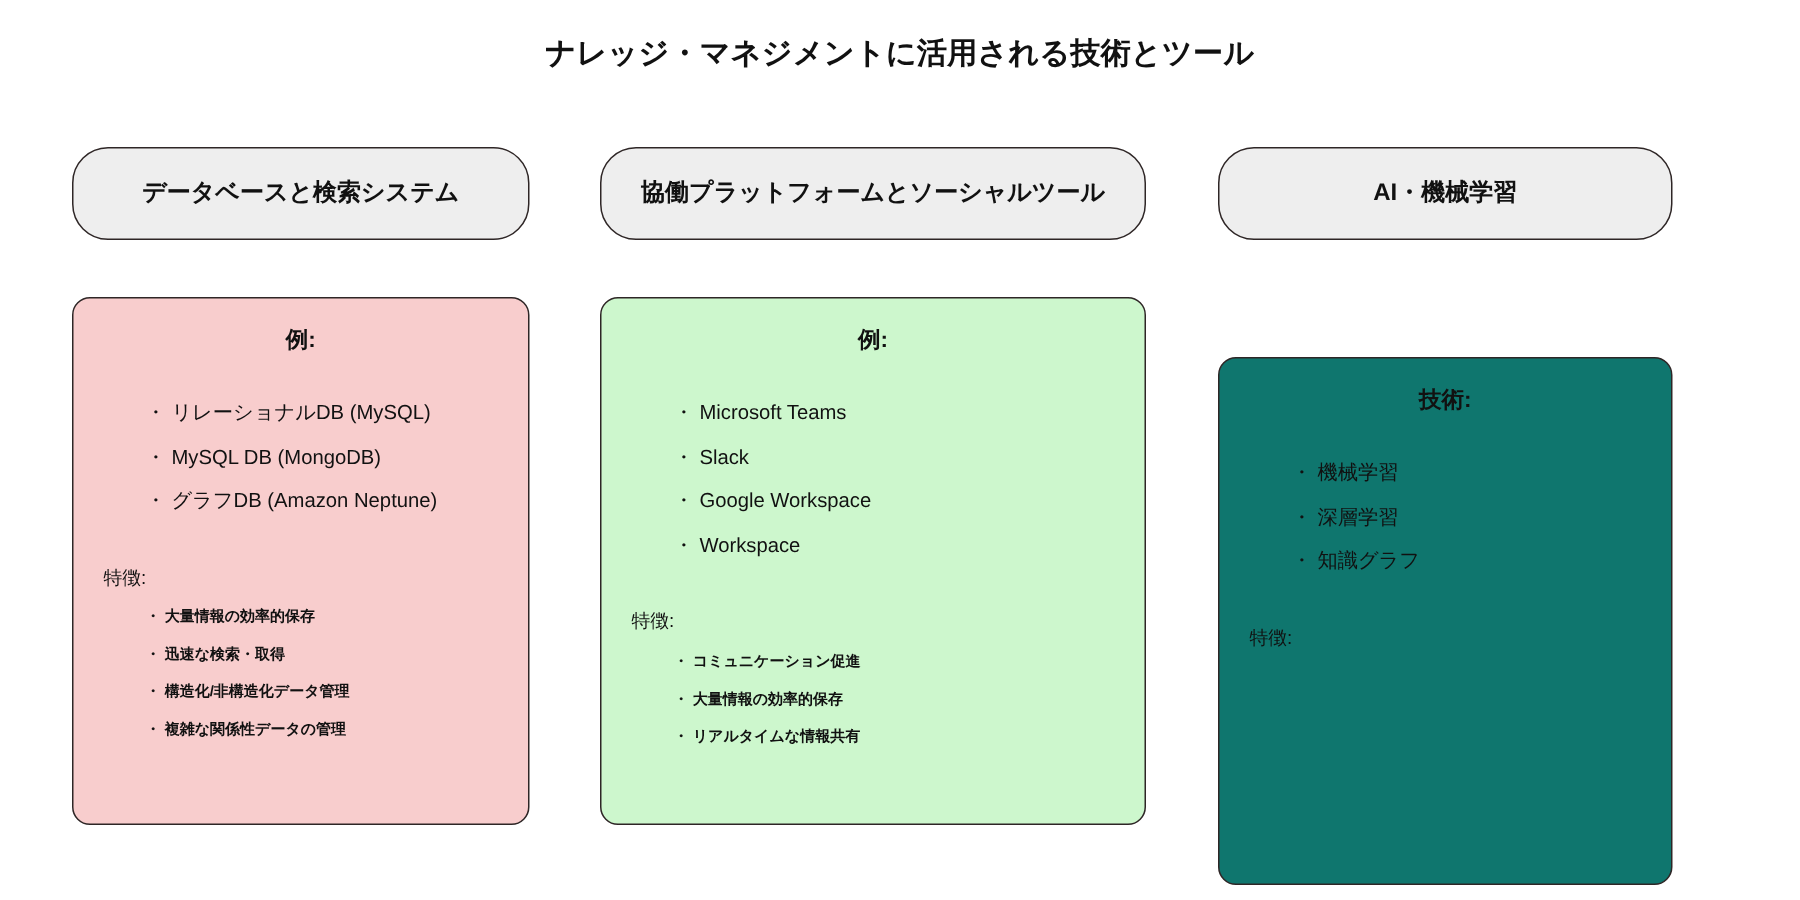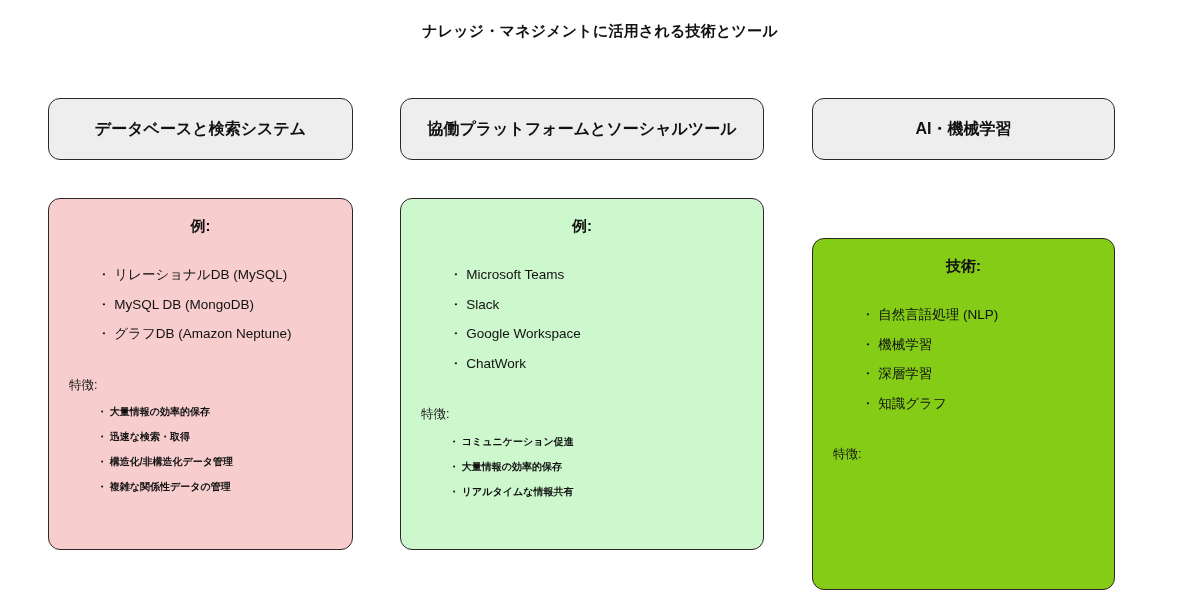--- a/index.html
+++ b/index.html
@@ -15,21 +15,21 @@
     overflow: hidden;
     position: relative;
   }
 
   .page-title {
     position: absolute;
     top: 22px;
     left: 0;
     width: 1200px;
     text-align: center;
-    font-size: 15px;
+    font-size: 20px;
     font-weight: bold;
     letter-spacing: 0.2px;
     color: #111111;
   }
 
   .columns {
     position: absolute;
     top: 98px;
     left: 48px;
     width: 1104px;
@@ -46,21 +46,21 @@
   .col-0 { width: 305px; }
   .col-gap-1 { width: 47px; }
   .col-1 { width: 364px; }
   .col-gap-2 { width: 48px; }
   .col-2 { width: 303px; gap: 20px; }
 
   .header-box {
     box-sizing: border-box;
     height: 62px;
     border: 1.6px solid #2e2626;
-    border-radius: 12px;
+    border-radius: 24px;
     background: #eeeeee;
     display: flex;
     align-items: center;
     justify-content: center;
     padding: 0 10px;
   }
   .header-label {
     font-size: 16px;
     font-weight: bold;
     color: #111111;
@@ -76,21 +76,21 @@
     box-sizing: border-box;
     height: 352px;
     border: 1.8px solid #2e2626;
     border-radius: 12px;
     padding: 16px 18px 14px 18px;
     display: flex;
     flex-direction: column;
   }
   .card-pink   { background: #f8cdcd; }
   .card-green  { background: #cdf7cd; }
-  .card-purple { background: #84cc16; }
+  .card-purple { background: #0f766e; }
 
   .card-heading {
     font-size: 15px;
     font-weight: bold;
     text-align: center;
     color: #111111;
     margin: 2px 0 16px 0;
   }
 
   .bullet-list {
@@ -158,21 +158,21 @@
     <div class="header-box">
       <div class="header-label">協働プラットフォームとソーシャルツール</div>
     </div>
     <div class="spacer"></div>
     <div class="content-card card-green">
       <div class="card-heading">例:</div>
       <ul class="bullet-list">
         <li><span>・</span> <span>Microsoft Teams</span></li>
         <li><span>・</span> <span>Slack</span></li>
         <li><span>・</span> <span>Google Workspace</span></li>
-        <li><span>・</span> <span>ChatWork</span></li>
+        <li><span>・</span> <span>Workspace</span></li>
       </ul>
       <div class="features">
         <div class="sub-heading">特徴:</div>
         <ul class="bullet-list">
           <li><span>・</span> <span>コミュニケーション促進</span></li>
           <li><span>・</span> <span>大量情報の効率的保存</span></li>
           <li><span>・</span> <span>リアルタイムな情報共有</span></li>
         </ul>
       </div>
     </div>
@@ -181,21 +181,20 @@
   <div class="col-gap-2"></div>
 
   <div class="column col-2">
     <div class="header-box">
       <div class="header-label">AI・機械学習</div>
     </div>
     <div class="spacer"></div>
     <div class="content-card card-purple">
       <div class="card-heading">技術:</div>
       <ul class="bullet-list">
-        <li><span>・</span> <span>自然言語処理 (NLP)</span></li>
         <li><span>・</span> <span>機械学習</span></li>
         <li><span>・</span> <span>深層学習</span></li>
         <li><span>・</span> <span>知識グラフ</span></li>
       </ul>
       <div class="features">
         <div class="sub-heading">特徴:</div>
       </div>
     </div>
   </div>
 

